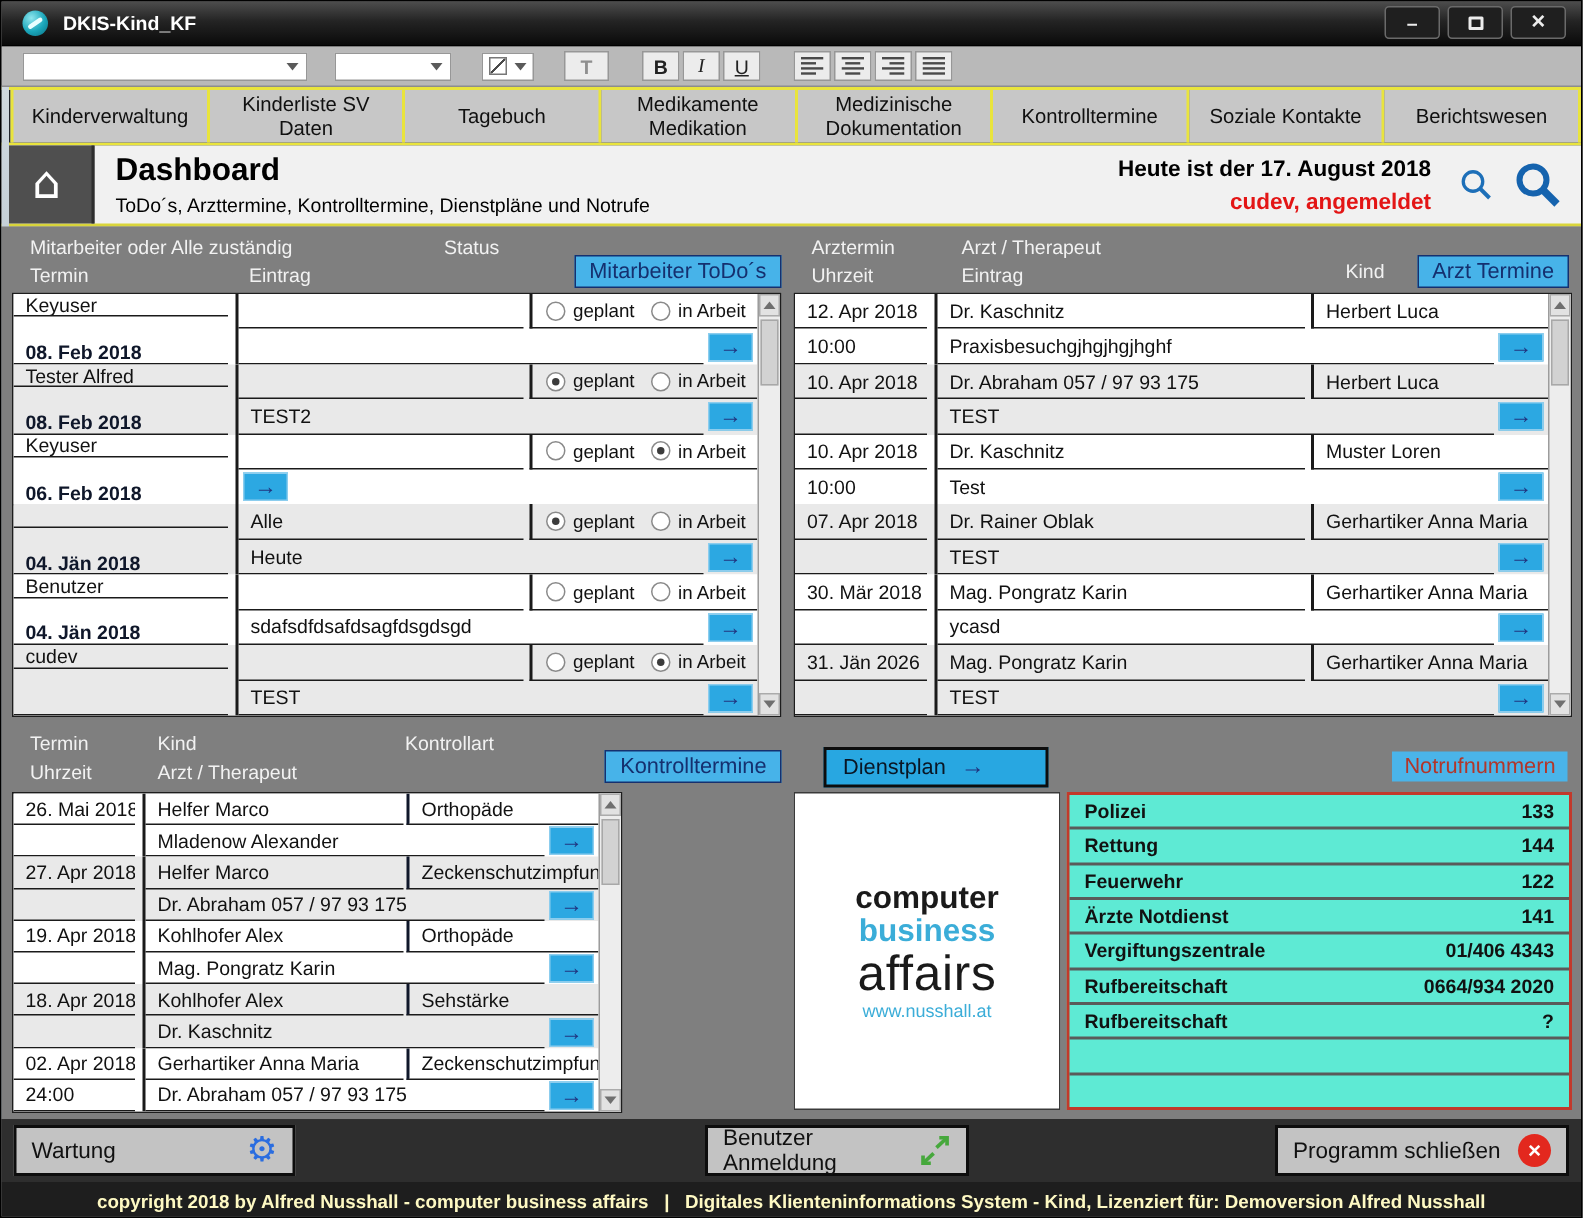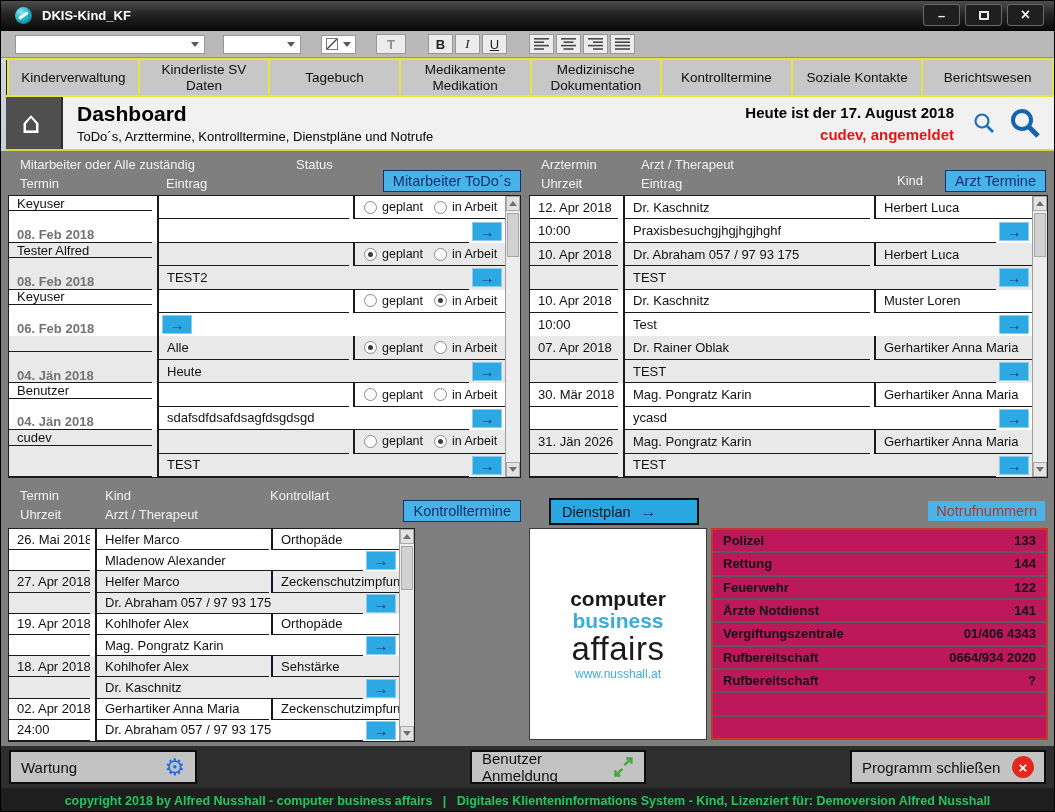--- a/index.html
+++ b/index.html
@@ -55,21 +55,21 @@
 
   .phead{position:absolute;}
   .hl{position:absolute;color:#f2f2f2;font-size:13px;white-space:nowrap;}
   .blue-btn{position:absolute;background:#47b3e9;color:#15306f;border:1px solid #15306f;font-size:14.5px;padding:2px 9px;font-family:"Liberation Sans",sans-serif;white-space:nowrap;cursor:pointer;}
 
   .list{position:absolute;background:#fff;border:1px solid #1d1d1d;display:flex;}
   .rows{flex:1;display:flex;flex-direction:column;overflow:hidden;}
   .row{flex:1;display:flex;background:#fff;min-height:0;}
   .row:nth-child(even){background:#e9e9e9;}
   .cellu{border-bottom:1px solid #1a1a1a;display:flex;align-items:center;padding-left:8px;font-size:13px;color:#111;overflow:hidden;white-space:nowrap;}
-  .red{color:#737373;font-weight:bold;margin-top:16px;}
+  .red{color:#0f172a;font-weight:bold;margin-top:16px;}
 
   .go{width:30px;height:19px;flex:0 0 auto;background:#2ca8e2;border:1px solid #8ccdee;color:#20337f;display:flex;align-items:center;justify-content:center;margin:0 3px;cursor:pointer;}
   .go::before{content:'\2192';font-weight:bold;font-size:15px;line-height:1;}
 
   .vscroll{width:15px;flex:0 0 auto;border-left:1px solid #9c9c9c;background:#ededed;display:flex;flex-direction:column;}
   .sb-btn{height:15px;background:#e2e2e2;border:1px solid #ababab;display:flex;align-items:center;justify-content:center;}
   .sb-up::after{content:'';width:0;height:0;border-left:4px solid transparent;border-right:4px solid transparent;border-bottom:5px solid #6f6f6f;}
   .sb-dn::after{content:'';width:0;height:0;border-left:4px solid transparent;border-right:4px solid transparent;border-top:5px solid #6f6f6f;}
   .sb-track{flex:1;position:relative;}
   .sb-thumb{position:absolute;top:2px;left:1px;right:1px;height:44px;background:#d2d2d2;border:1px solid #a8a8a8;}
@@ -112,34 +112,34 @@
   .dienst-btn{position:absolute;left:548px;top:347px;width:150px;height:27px;background:#28a7e1;border:2px solid #0d0d0d;display:flex;align-items:center;gap:10px;padding-left:11px;font-size:14.5px;color:#0a1624;cursor:pointer;}
   .dienst-arrow::before{content:'\2192';color:#20337f;font-weight:bold;font-size:16px;line-height:1;}
   .logo-box{position:absolute;left:528px;top:377px;width:178px;height:212px;background:#fff;border:1px solid #3a3a3a;display:flex;flex-direction:column;align-items:center;justify-content:center;line-height:1.05;}
   .logo-l1{font-size:21px;font-weight:bold;color:#1a1a1a;}
   .logo-l2{font-size:21px;font-weight:bold;color:#3badd8;}
   .logo-l3{font-size:33px;color:#1a1a1a;letter-spacing:0.5px;}
   .logo-url{font-size:12px;color:#3badd8;margin-top:1px;}
 
   
   .notruf-title{position:absolute;right:9px;top:350px;background:#4ab4e9;color:#b2362a;font-size:14.5px;padding:2px 8px;}
-  .notruf{position:absolute;left:710px;top:377px;width:337px;height:212px;background:#be185d;border:2px solid #c2392b;display:flex;flex-direction:column;}
+  .notruf{position:absolute;left:710px;top:377px;width:337px;height:212px;background:#5eead4;border:2px solid #c2392b;display:flex;flex-direction:column;}
   .n-row{flex:1;display:flex;justify-content:space-between;align-items:center;padding:0 10px;border-bottom:2px solid #5a5a5a;font-size:13px;font-weight:bold;color:#111;min-height:0;}
   .n-row:last-child{border-bottom:none;}
 
   
   .bottombar{position:absolute;top:745px;left:0;right:0;height:42px;background:#2e2e2e;}
   .bb-btn{position:absolute;top:4px;height:34px;background:#c3c3c3;border:2px solid #0d0d0d;display:flex;align-items:center;justify-content:space-between;font-size:15px;color:#111;padding:0 10px;cursor:pointer;}
   .bb-wartung{left:8px;width:188px;}
   .bb-benutzer{left:452px;width:176px;margin-left:17px;}
   .bb-schliessen{right:8px;width:196px;}
   .gear::before{content:'\2699';font-family:"DejaVu Sans",sans-serif;font-size:23px;color:#2a6de0;line-height:1;}
   .xcircle{width:22px;height:22px;border-radius:50%;background:#e3281e;color:#fff;display:flex;align-items:center;justify-content:center;font-size:15px;font-weight:bold;}
   .xcircle::before{content:'×';}
-  .footer{position:absolute;top:787px;left:0;right:0;height:25px;background:#1e1e1e;color:#22c55e;display:flex;align-items:center;justify-content:center;font-size:12.5px;font-weight:bold;white-space:pre;}
+  .footer{position:absolute;top:787px;left:0;right:0;height:25px;background:#1e1e1e;color:#fef9c3;display:flex;align-items:center;justify-content:center;font-size:12.5px;font-weight:bold;white-space:pre;}
 </style>
 </head>
 <body>
 
 <div class="app">
 
   <div class="titlebar">
     <span class="app-icon"></span>
     <span class="title-text">DKIS-Kind_KF</span>
     <div class="win-btns">

